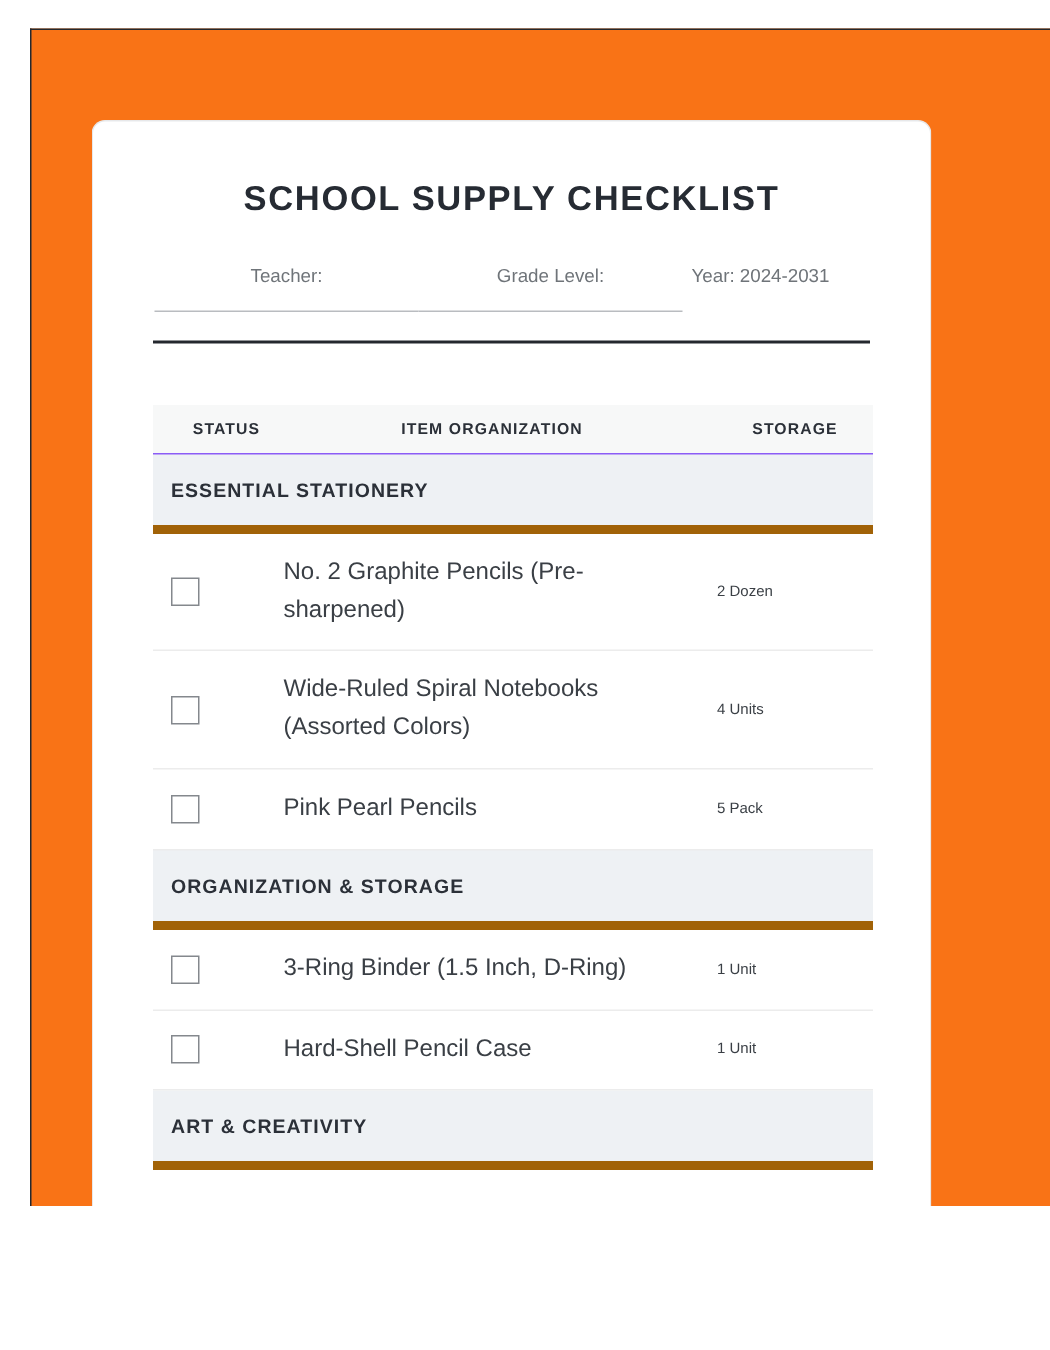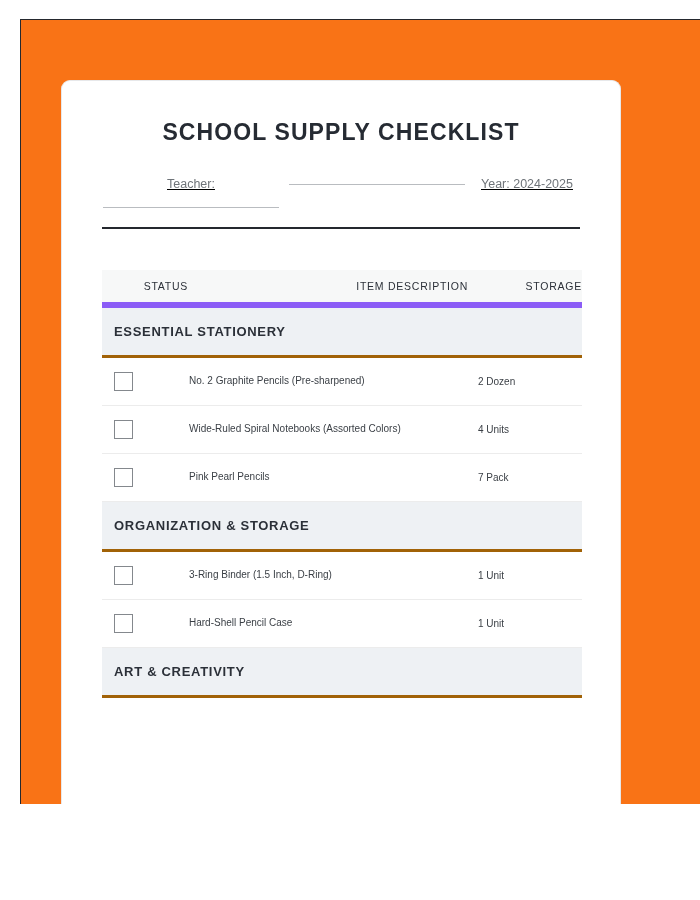--- a/index.html
+++ b/index.html
@@ -57,24 +57,23 @@
     font-weight: bold;
     letter-spacing: 1.1px;
     color: #262b33;
     line-height: 1.2;
   }
 
   
   .meta-row {
     display: flex;
     align-items: flex-start;
-    justify-content: space-between;
+    justify-content: flex-start;
     margin-top: 26px;
     padding: 0 1px;
-    text-decoration: underline;
   }
   .meta-field {
     text-align: center;
     font-size: 12.5px;
     color: #6f7479;
     line-height: 1.85;
   }
   .meta-field.w-teacher { width: 176px; }
   .meta-field.w-grade   { width: 176px; }
   .meta-field.w-year    { width: 104px; }
@@ -100,54 +99,54 @@
     margin-top: 41px;
     border-collapse: collapse;
     table-layout: fixed;
   }
   .checklist col.c-status { width: 86px; }
   .checklist col.c-desc   { width: 280px; }
   .checklist col.c-qty    { width: 114px; }
 
   .checklist thead th {
     background: #f7f8f8;
-    text-align: right;
+    text-align: center;
     font-size: 10.5px;
-    font-weight: normal;
+    font-weight: bold;
     letter-spacing: 0.75px;
     color: #2b3038;
     padding: 10px 0 10px 0;
-    border-bottom: 6px solid #8b5cf6;
+    border-bottom: 1px solid #8b5cf6;
     vertical-align: middle;
     white-space: nowrap;
   }
   .checklist thead th.th-status { padding-left: 12px; }
   .checklist thead th.th-desc   { padding-left: 0; }
   .checklist thead th.th-qty    { padding-left: 10px; }
 
   tr.section-row td {
     background: #eef1f4;
     font-size: 13px;
     font-weight: bold;
     letter-spacing: 0.7px;
     color: #2b3038;
     padding: 16px 0 16px 12px;
-    border-bottom: 3px solid #a16207;
+    border-bottom: 6px solid #a16207;
   }
 
   tr.item-row td {
     background: #ffffff;
     border-bottom: 1px solid #ececec;
     padding-top: 14px;
     padding-bottom: 14px;
     vertical-align: middle;
   }
   tr.item-row td.cell-status { padding-left: 12px; }
   tr.item-row td.cell-desc {
-    font-size: 10px;
+    font-size: 16px;
     color: #3a3f45;
     line-height: 1.55;
     padding-right: 18px;
   }
   tr.item-row td.cell-qty {
     font-size: 10px;
     color: #3a3f45;
     padding-left: 10px;
     white-space: nowrap;
   }
@@ -174,41 +173,42 @@
       <h1 class="doc-title">SCHOOL SUPPLY CHECKLIST</h1>
 
       <div class="meta-row">
 
         <div class="meta-field w-teacher">
           <span class="meta-label">Teacher:</span>
           <div class="meta-rule"></div>
         </div>
 
         <div class="meta-field w-grade">
+          <span class="meta-label">Grade Level:</span>
           <div class="meta-rule"></div>
         </div>
 
         <div class="meta-field w-year">
-          <span class="meta-label">Year: 2024-2025</span>
+          <span class="meta-label">Year: 2024-2031</span>
         </div>
 
       </div>
 
       <div class="heavy-rule"></div>
 
       <table class="checklist">
         <colgroup>
           <col class="c-status">
           <col class="c-desc">
           <col class="c-qty">
         </colgroup>
         <thead>
           <tr>
             <th class="th-status">STATUS</th>
-            <th class="th-desc">ITEM DESCRIPTION</th>
+            <th class="th-desc">ITEM ORGANIZATION</th>
             <th class="th-qty">STORAGE</th>
           </tr>
         </thead>
         <tbody>
 
           <tr class="section-row">
             <td colspan="3">ESSENTIAL STATIONERY</td>
           </tr>
 
           <tr class="item-row">
@@ -225,21 +225,21 @@
             </td>
             <td class="cell-desc">Wide-Ruled Spiral Notebooks (Assorted Colors)</td>
             <td class="cell-qty">4 Units</td>
           </tr>
 
           <tr class="item-row">
             <td class="cell-status">
               <span class="checkbox"></span>
             </td>
             <td class="cell-desc">Pink Pearl Pencils</td>
-            <td class="cell-qty">7 Pack</td>
+            <td class="cell-qty">5 Pack</td>
           </tr>
 
           <tr class="section-row">
             <td colspan="3">ORGANIZATION &amp; STORAGE</td>
           </tr>
 
           <tr class="item-row">
             <td class="cell-status">
               <span class="checkbox"></span>
             </td>

